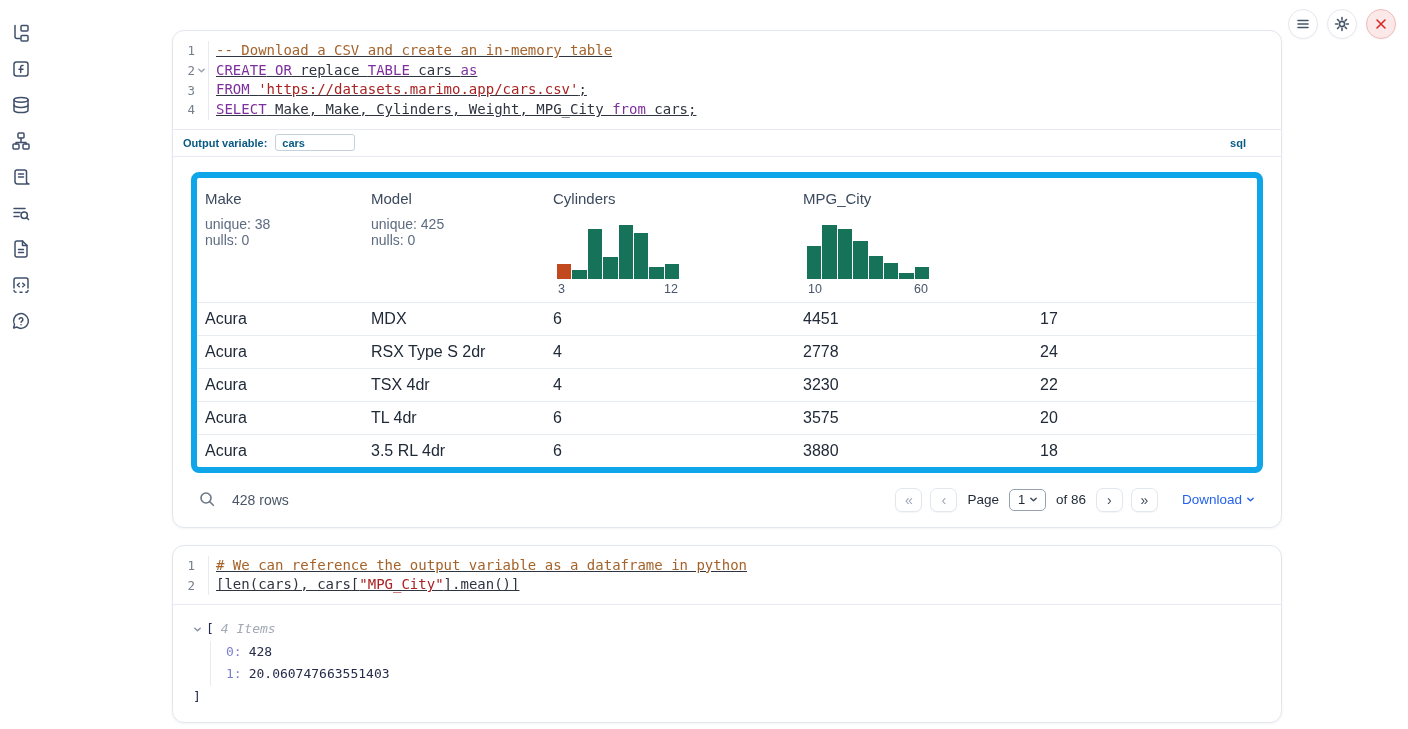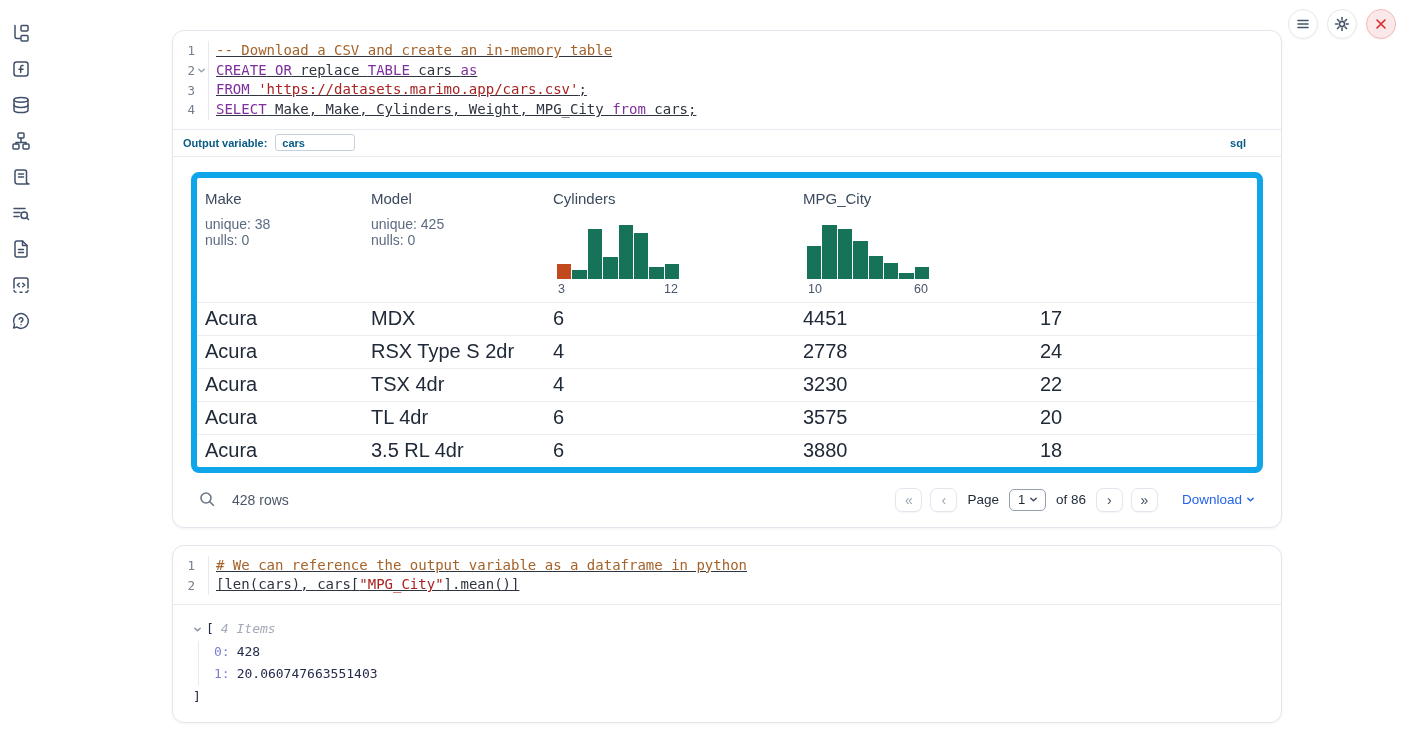--- a/index.html
+++ b/index.html
@@ -53,21 +53,21 @@
   .t-grid { display:grid; grid-template-columns:166px 182px 250px 237px 1fr; }
   .th { height:124px; position:relative; padding:12px 8px 0; }
   .th-name { font-size:15px; color:#3c4a5e; }
   .th-stats { margin-top:9px; font-size:14px; color:#5d6b80; line-height:16.5px; }
   .hist { position:absolute; left:12px; bottom:4px; width:122px; }
   .hist-bars { display:flex; align-items:flex-end; gap:1px; height:54px; }
   .bar { flex:1; background:#16735a; }
   .hist-labels { display:flex; justify-content:space-between; font-size:12.5px; color:#47546a;
                  margin-top:3px; height:16px; padding:0 1px; }
   .tr { border-top:1px solid #e8edf2; height:33px; }
-  .td { font-size:20px; color:#202a38; display:flex; align-items:center; padding:0 8px; }
+  .td { font-size:16px; color:#202a38; display:flex; align-items:center; padding:0 8px; }
 
   
   .table-footer { height:54px; display:flex; align-items:center; padding:0 26px; }
   .icon-btn { background:none; border:none; color:#6b7687; display:flex; cursor:pointer; }
   .icon-btn svg { stroke:currentColor; fill:none; stroke-width:1.6; stroke-linecap:round; }
   .rowcount { margin-left:16px; font-size:14px; color:#4b5768; }
   .pager { margin-left:auto; display:flex; align-items:center; gap:8px; }
   .pg-btn { width:27px; height:24px; border:1px solid #e2e7ee; border-radius:7px; background:#fff;
             display:flex; align-items:center; justify-content:center; font-size:14px; color:#3f4b5c;
             box-shadow:0 1px 1px rgba(0,0,0,.04); cursor:pointer; }
@@ -78,21 +78,21 @@
                  color:#1f2937; cursor:pointer; }
   .chev { color:#3f4b5c; display:flex; }
   .download { margin-left:16px; background:none; border:none; color:#2563eb; font-size:13.5px;
               display:flex; align-items:center; gap:4px; cursor:pointer; font-family:inherit; }
 
   
   .tree { padding:13px 0 14px 20px; font:13px/22.5px "DejaVu Sans Mono", monospace; color:#252b4a; }
   .tree-head { display:flex; align-items:center; }
   .tree-head .fold { color:#8792a2; display:flex; margin-right:4px; cursor:pointer; }
   .items-label { color:#a3aab6; font-style:italic; margin-left:7px; }
-  .tree-children { margin-left:5px; border-left:1px solid #e7ebf1; padding-left:15px; }
+  .tree-children { margin-left:17px; border-left:1px solid #e7ebf1; padding-left:15px; }
   .tree-key { color:#7b7fd0; margin-right:7px; }
   .tree-val { color:#252b4a; }
 </style>
 </head>
 <body>
 
 <nav class="sidebar">
   <button class="sb-btn">
     <svg width="20" height="20" viewBox="0 0 20 20">
         <path d="M4 2.5v11a2 2 0 0 0 2 2h3"></path>

